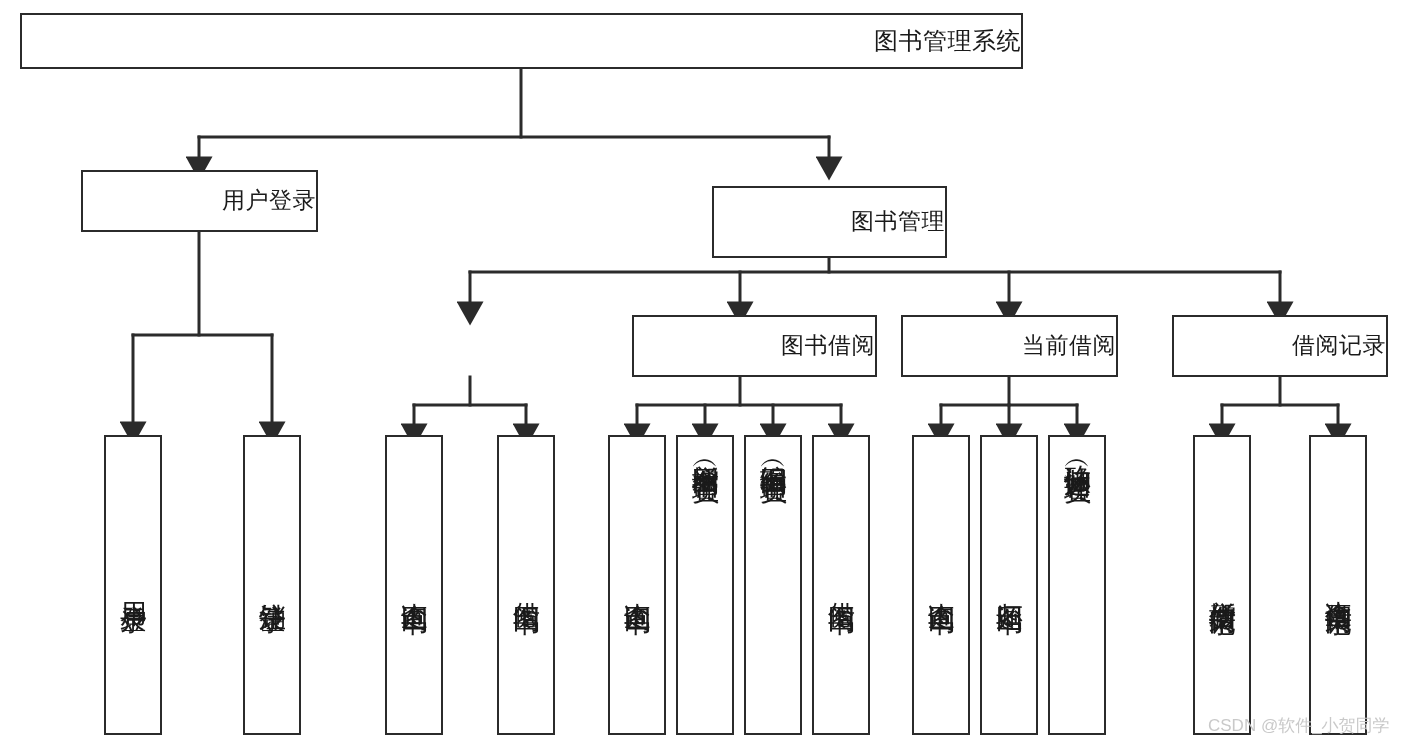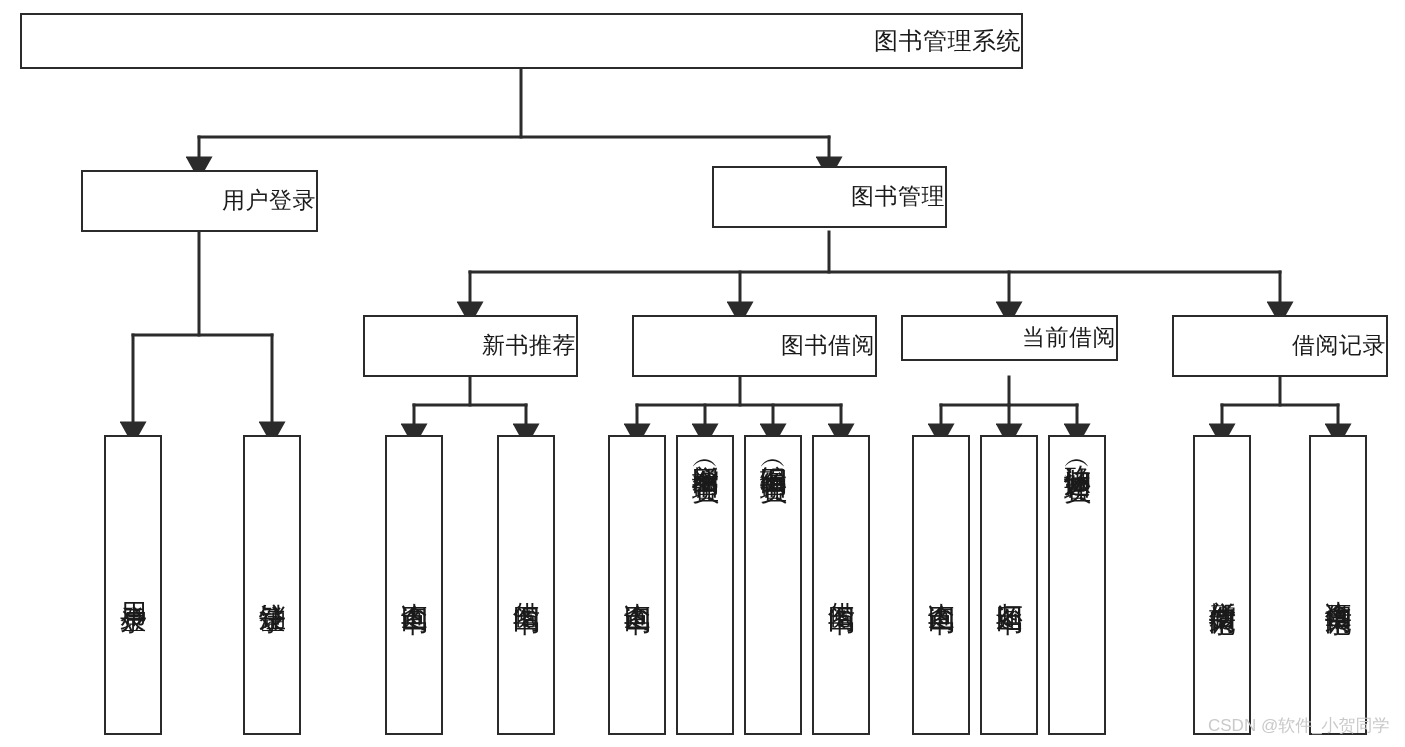--- a/index.html
+++ b/index.html
@@ -129,31 +129,28 @@
     </g>
   </svg>
 
   <div class="node-box horizontal root" style="left:20px; top:13px; width:1003px; height:56px;">
     <span class="node-label">图书管理系统</span>
   </div>
 
   <div class="node-box horizontal" style="left:81px; top:170px; width:237px; height:62px;">
     <span class="node-label">用户登录</span>
   </div>
-  <div class="node-box horizontal" style="left:712px; top:166px; width:235px; height:62px;">
+  <div class="node-box horizontal" style="left:712px; top:186px; width:235px; height:72px;">
     <span class="node-label">图书管理</span>
   </div>
 
-  <div class="node-box horizontal" style="left:363px; top:315px; width:215px; height:62px;">
-    <span class="node-label">新书推荐</span>
-  </div>
   <div class="node-box horizontal" style="left:632px; top:315px; width:245px; height:62px;">
     <span class="node-label">图书借阅</span>
   </div>
-  <div class="node-box horizontal" style="left:901px; top:315px; width:217px; height:46px;">
+  <div class="node-box horizontal" style="left:901px; top:315px; width:217px; height:62px;">
     <span class="node-label">当前借阅</span>
   </div>
   <div class="node-box horizontal" style="left:1172px; top:315px; width:216px; height:62px;">
     <span class="node-label">借阅记录</span>
   </div>
 
   <div class="node-box vertical centered" style="left:104px; top:435px; width:58px; height:300px;">
     <span class="node-label">用户登录</span>
   </div>
   <div class="node-box vertical centered" style="left:243px; top:435px; width:58px; height:300px;">

